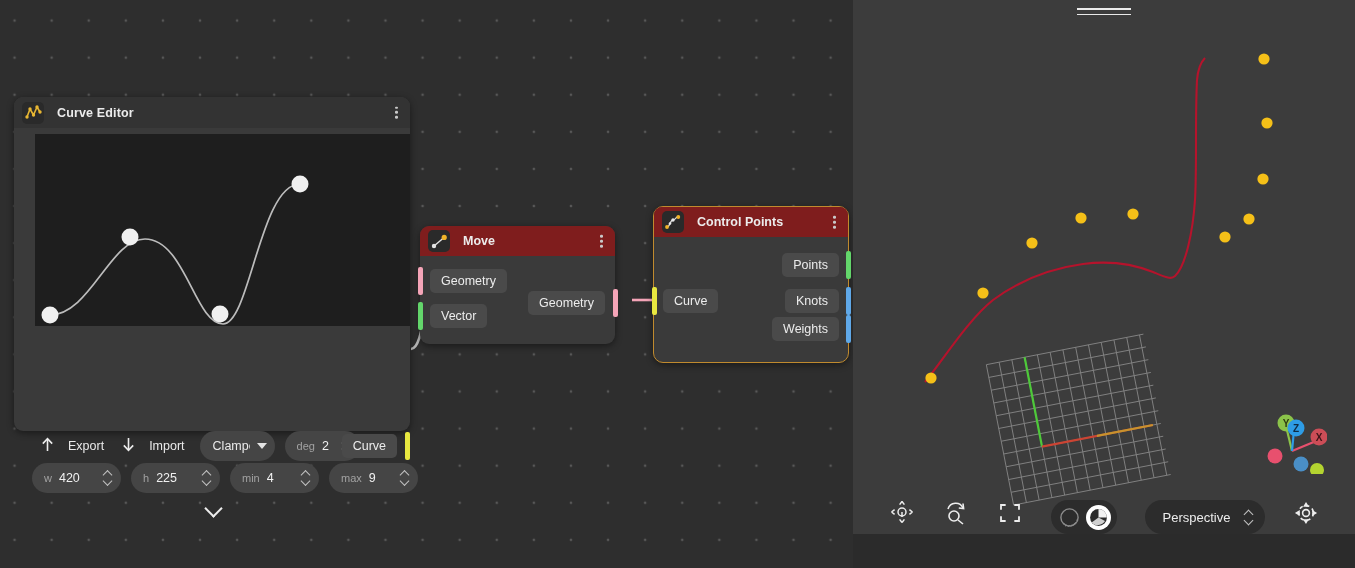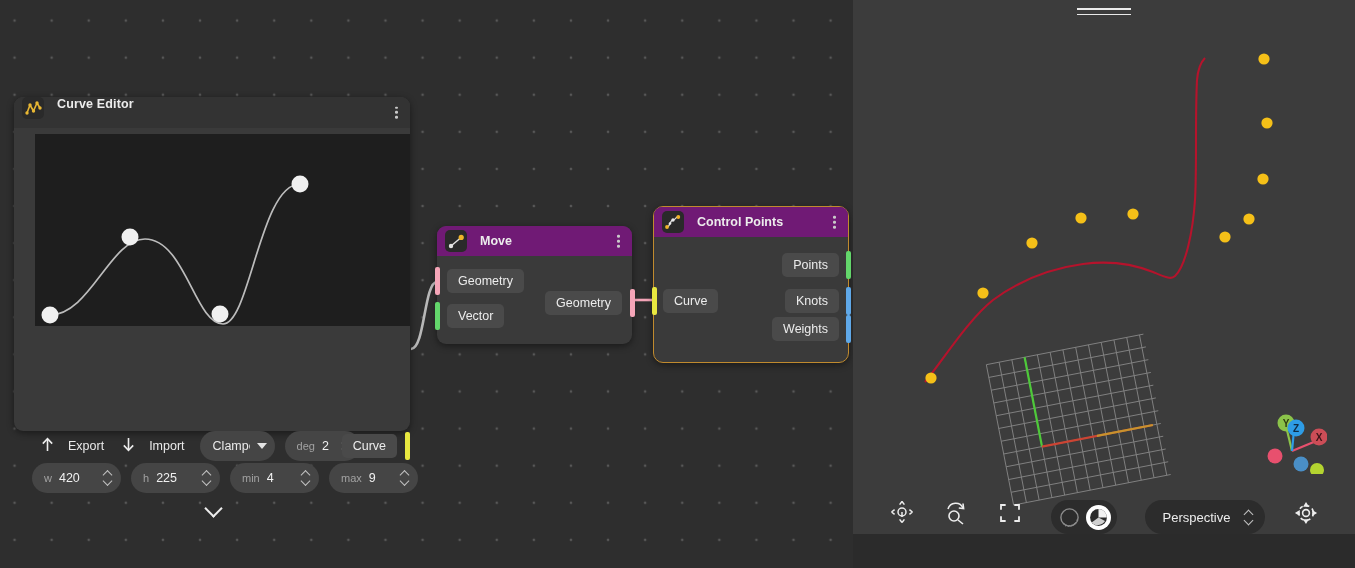--- a/index.html
+++ b/index.html
@@ -25,21 +25,21 @@
   #curve-editor-panel {
     position:absolute; left:14px; top:97px; width:396px; height:334px;
     background:#3a3a3a;
     border-radius:9px;
     box-shadow:0 2px 7px rgba(0,0,0,.45);
   }
   #curve-editor-header {
     position:relative; height:31px;
     background:#333333;
     border-radius:9px 9px 0 0;
-    display:flex; align-items:flex-start; padding:0 8px;
+    display:flex; align-items:center; padding:0 8px;
   }
   .node-icon {
     width:22px; height:22px; border-radius:5px; background:#2a2a2a;
     display:flex; align-items:center; justify-content:center; flex:0 0 auto;
   }
   #curve-editor-title {
     font-size:12.5px; font-weight:bold; color:#ececec;
     margin-left:13px; letter-spacing:.15px;
   }
   .kebab {
@@ -126,39 +126,39 @@
   .socket {
     width:5px; height:28px; border-radius:2px; flex:0 0 auto;
   }
 
   
   .node {
     position:absolute; background:#3a3a3a; border-radius:9px;
     box-shadow:0 2px 7px rgba(0,0,0,.45);
   }
   .node-header {
-    position:relative; height:30px; background:#701a75;
+    position:relative; height:30px; background:#7f1d1d;
     border-radius:9px 9px 0 0; display:flex; align-items:center; padding:0 8px;
   }
   .node-title {
     font-size:12.5px; font-weight:bold; color:#ececec; margin-left:13px;
   }
   .node-body { position:relative; }
   .row { position:relative; display:flex; align-items:center; height:30px; }
   .row.out { justify-content:flex-end; }
   .sock-left {
     position:absolute; left:-2.5px; top:50%; transform:translateY(-50%);
     width:5px; height:28px; border-radius:2px;
   }
   .sock-right {
     position:absolute; right:-2.5px; top:50%; transform:translateY(-50%);
     width:5px; height:28px; border-radius:2px;
   }
 
-  #node-move { left:437px; top:226px; width:195px; height:118px; }
+  #node-move { left:420px; top:226px; width:195px; height:118px; }
   #node-move .node-body { padding:10px 0 12px 0; }
   #node-move .chip-in { margin-left:10px; }
   #node-control-points {
     left:653px; top:206px; width:196px; height:157px;
     border:1.6px solid #c08a2e; border-radius:10px;
   }
   #node-control-points .node-header { border-radius:8px 8px 0 0; }
 
   
   #viewport {

